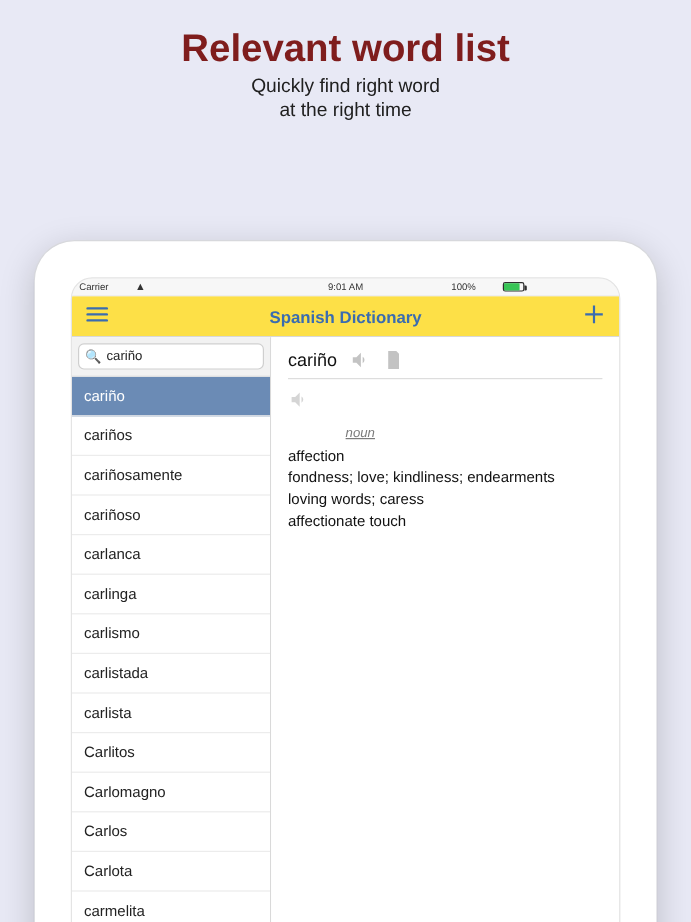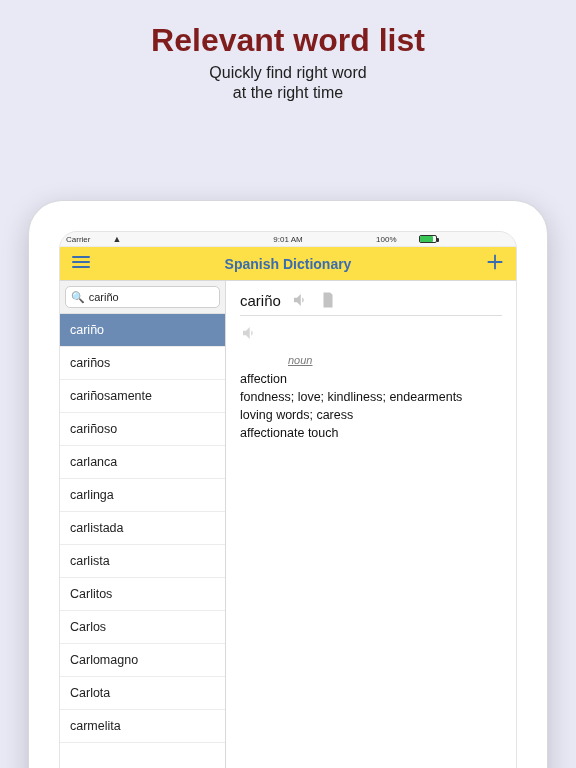--- a/index.html
+++ b/index.html
@@ -141,25 +141,26 @@
             </span>
           </div>
         </div>
         <ul class="wordlist" id="wordlist">
             <li class="selected">cariño</li>
             <li>cariños</li>
             <li>cariñosamente</li>
             <li>cariñoso</li>
             <li>carlanca</li>
             <li>carlinga</li>
+            <li>carlismo</li>
             <li>carlistada</li>
             <li>carlista</li>
             <li>Carlitos</li>
+            <li>Carlomagno</li>
             <li>Carlos</li>
-            <li>Carlomagno</li>
             <li>Carlota</li>
             <li>carmelita</li>
           </ul>
       </div>
 
       <div class="main">
         <div class="def-head">
           <span class="word">cariño</span>
           <span class="iconbtn">
             <svg viewBox="0 0 24 24">

